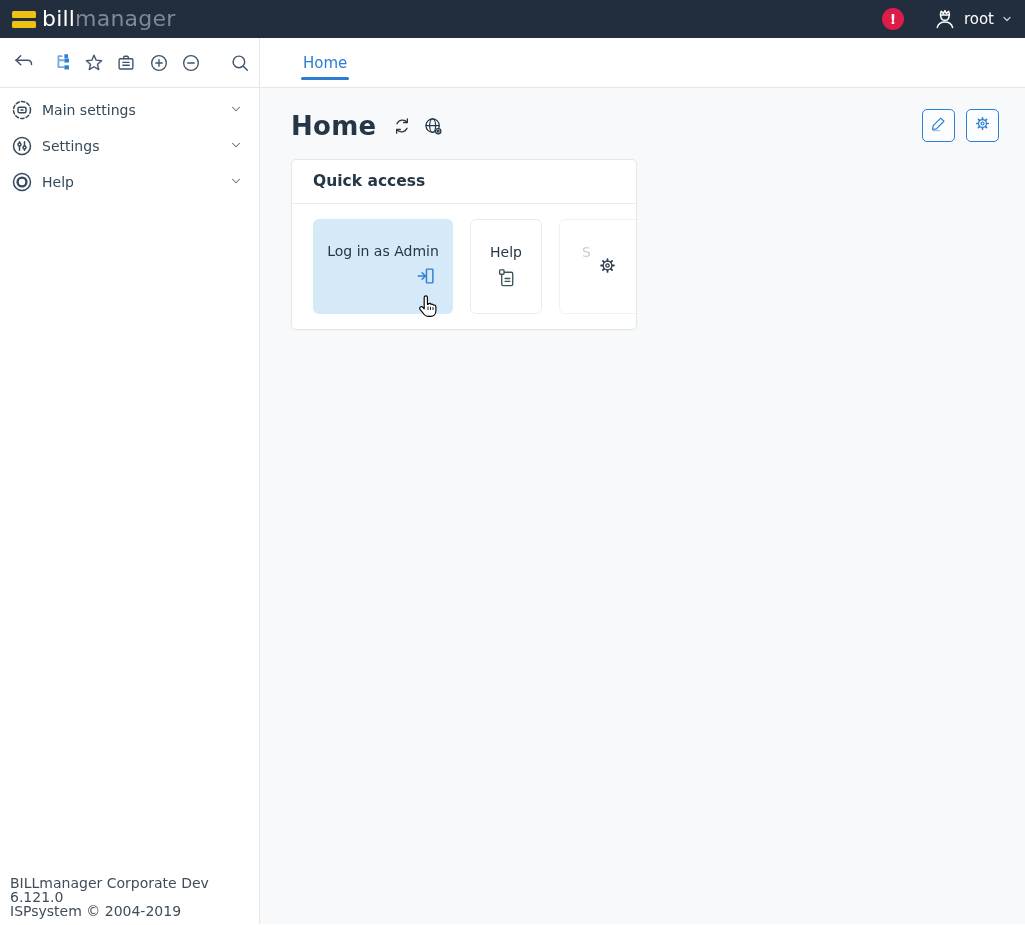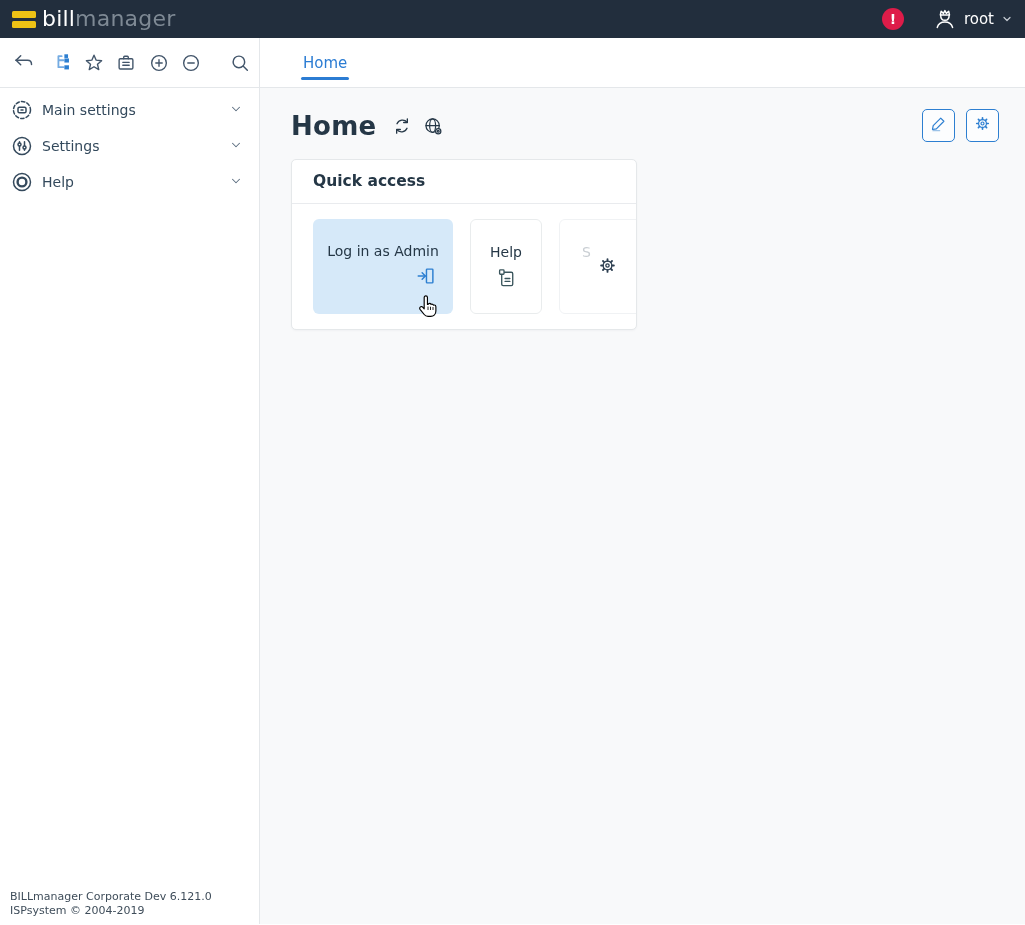--- a/index.html
+++ b/index.html
@@ -28,21 +28,21 @@
   .tab { position:relative; display:flex; align-items:center; color:#2b7cd3; font-size:15px; cursor:pointer; }
   .tab::after { content:""; position:absolute; left:-2px; right:-2px; bottom:7px; height:3px; background:#2b7cd3; border-radius:1.5px; }
 
   
   .page-body { display:flex; height:836px; }
   .sidebar { width:260px; flex-shrink:0; border-right:1px solid #e4e7ea; background:#fff; position:relative; padding-top:4px; }
   .side-item { height:36px; display:flex; align-items:center; padding:0 16px 0 10px; cursor:pointer; }
   .side-icon { width:24px; height:24px; color:#34495c; flex-shrink:0; }
   .side-label { margin-left:8px; font-size:14px; color:#33495c; }
   .side-chevron { margin-left:auto; color:#5c6e80; }
-  .side-footer { position:absolute; left:10px; bottom:6px; font-size:11px; color:#3f4d5a; line-height:14px; }
+  .side-footer { position:absolute; left:10px; bottom:6px; font-size:14px; color:#3f4d5a; line-height:14px; }
 
   .main { flex:1; background:#f8f9fa; padding:21px 26px 0 31px; position:relative; }
   .title-row { display:flex; align-items:center; }
   .page-title { font-size:26px; font-weight:bold; color:#253746; letter-spacing:.3px; }
   .title-icons { display:flex; align-items:center; gap:11px; margin-left:15px; color:#253746; }
   .title-icon-btn { width:20px; height:20px; cursor:pointer; }
   .action-buttons { margin-left:auto; display:flex; gap:11px; }
   .action-btn { width:33px; height:33px; border:1px solid #2d7fd1; border-radius:5px; background:#fcfdfe;
                 display:flex; align-items:center; justify-content:center; color:#2d7fd1; cursor:pointer; }
 

